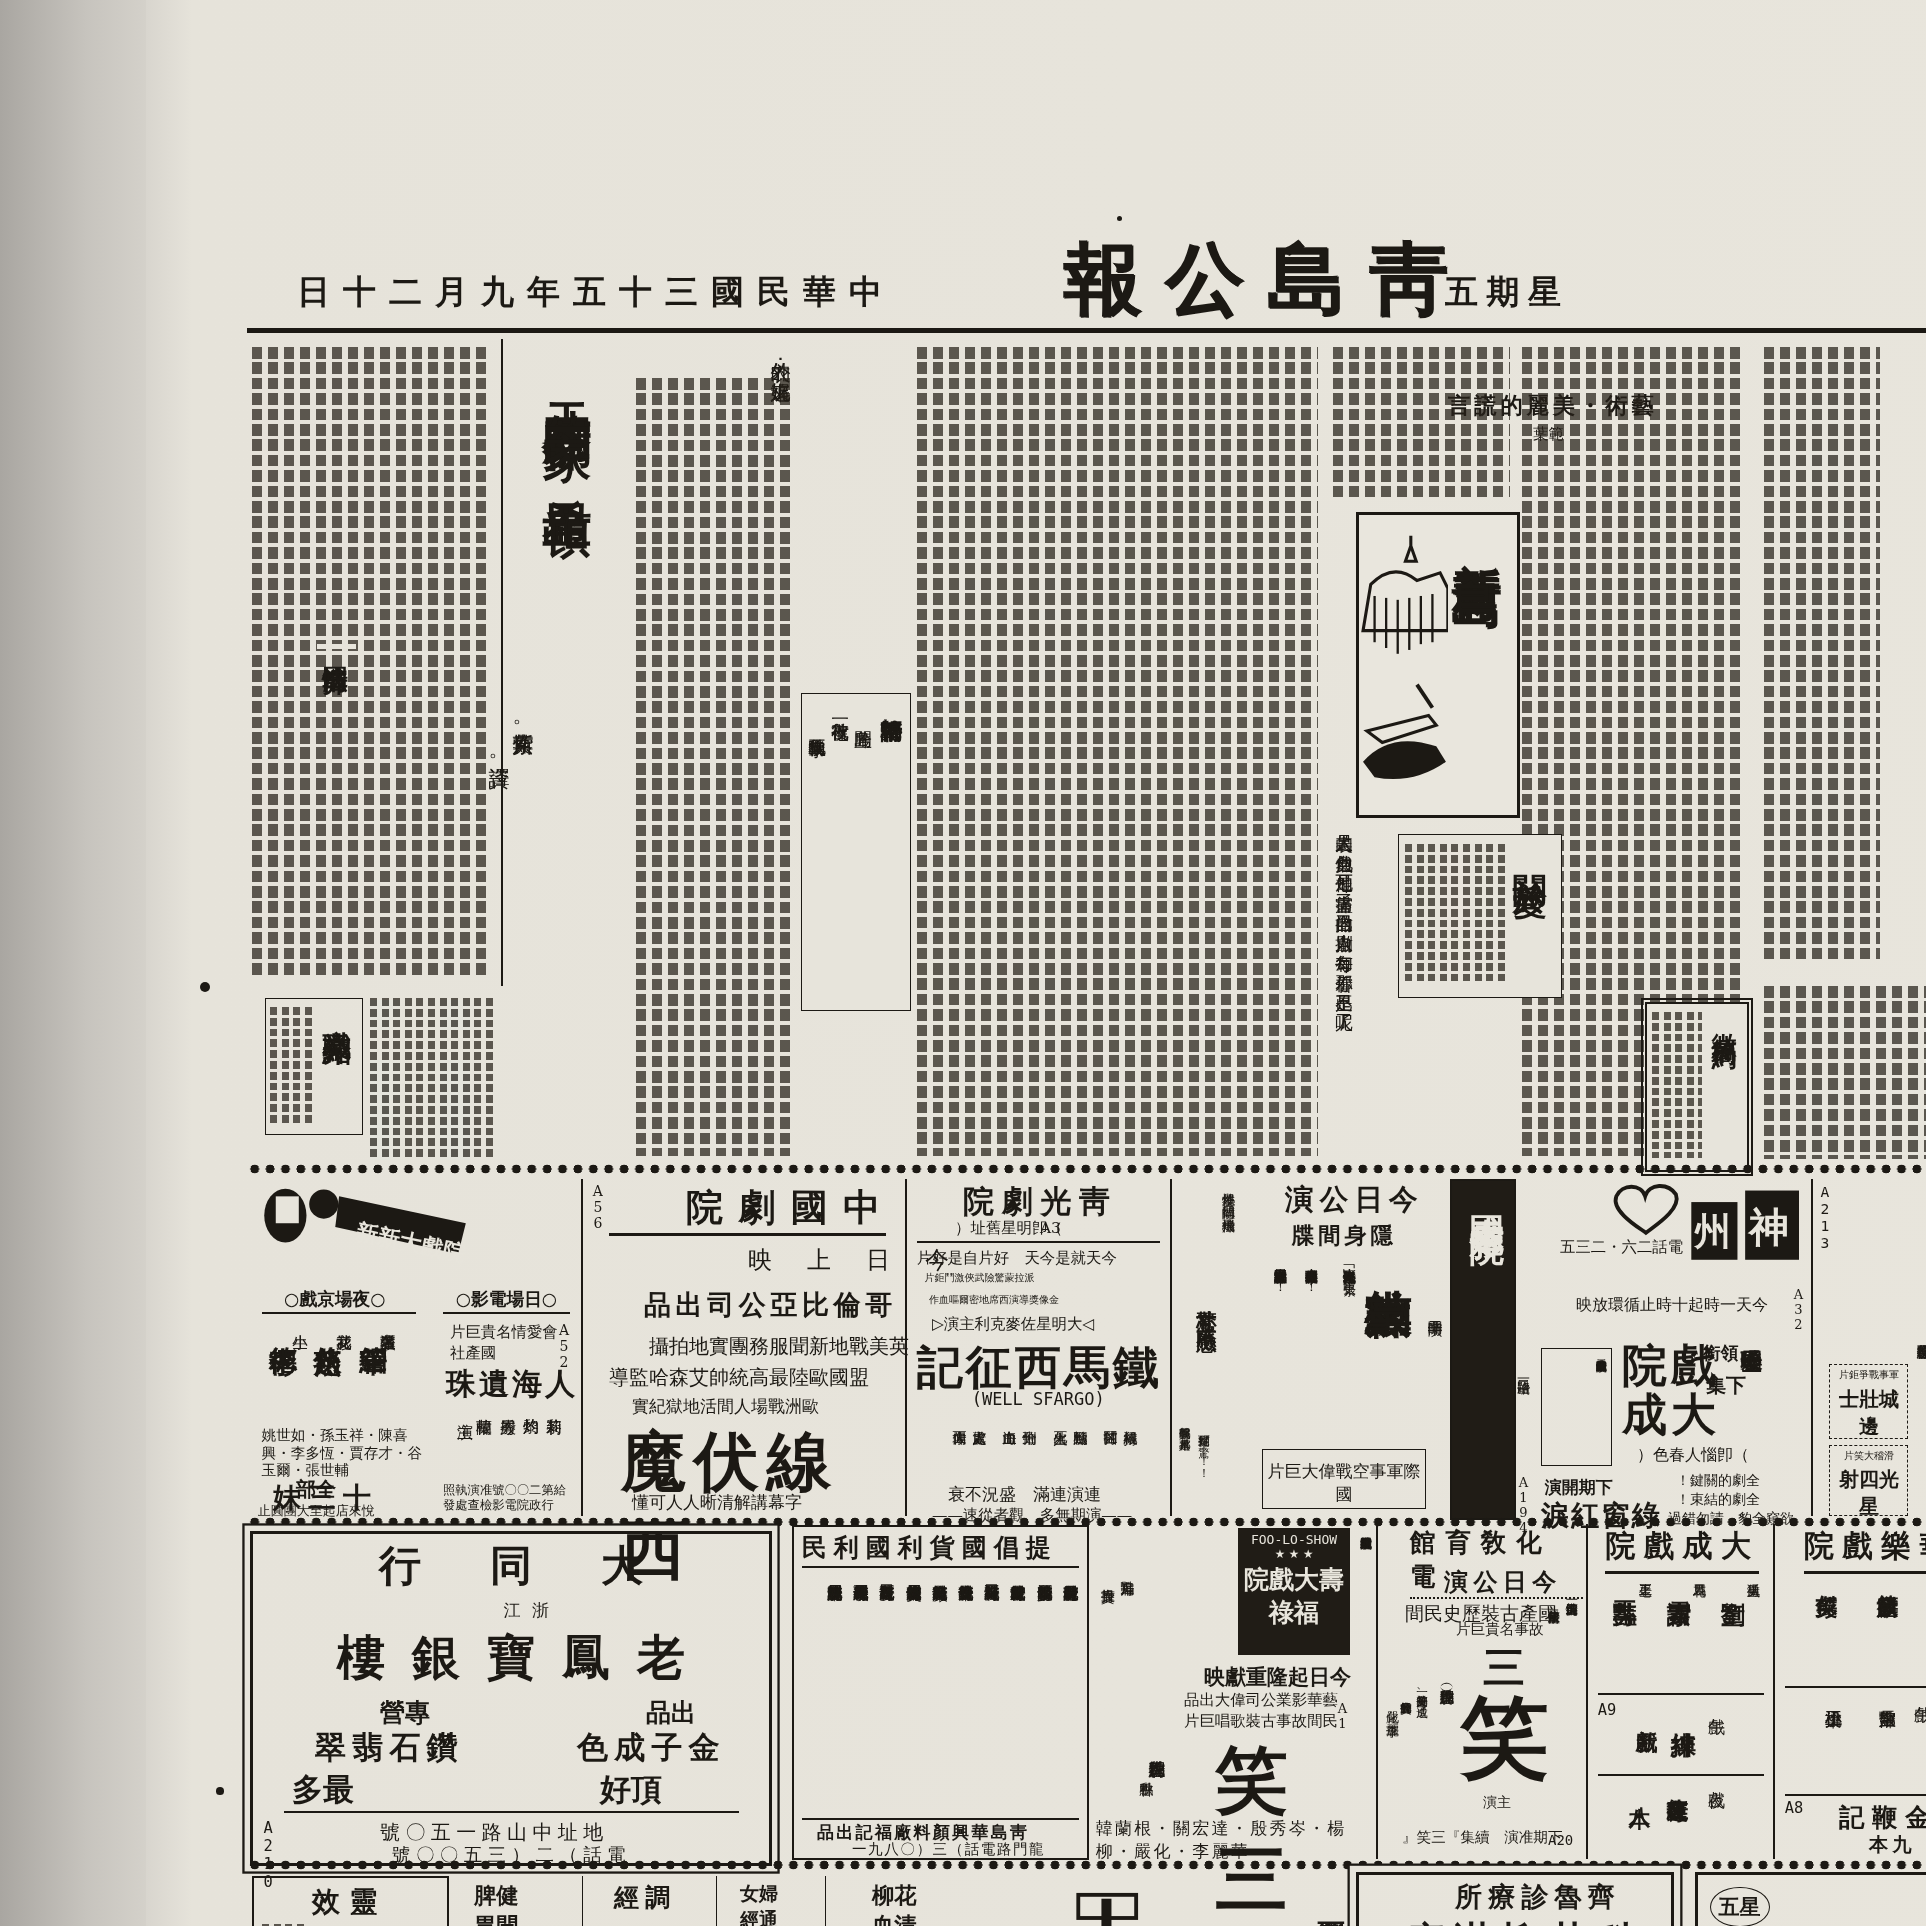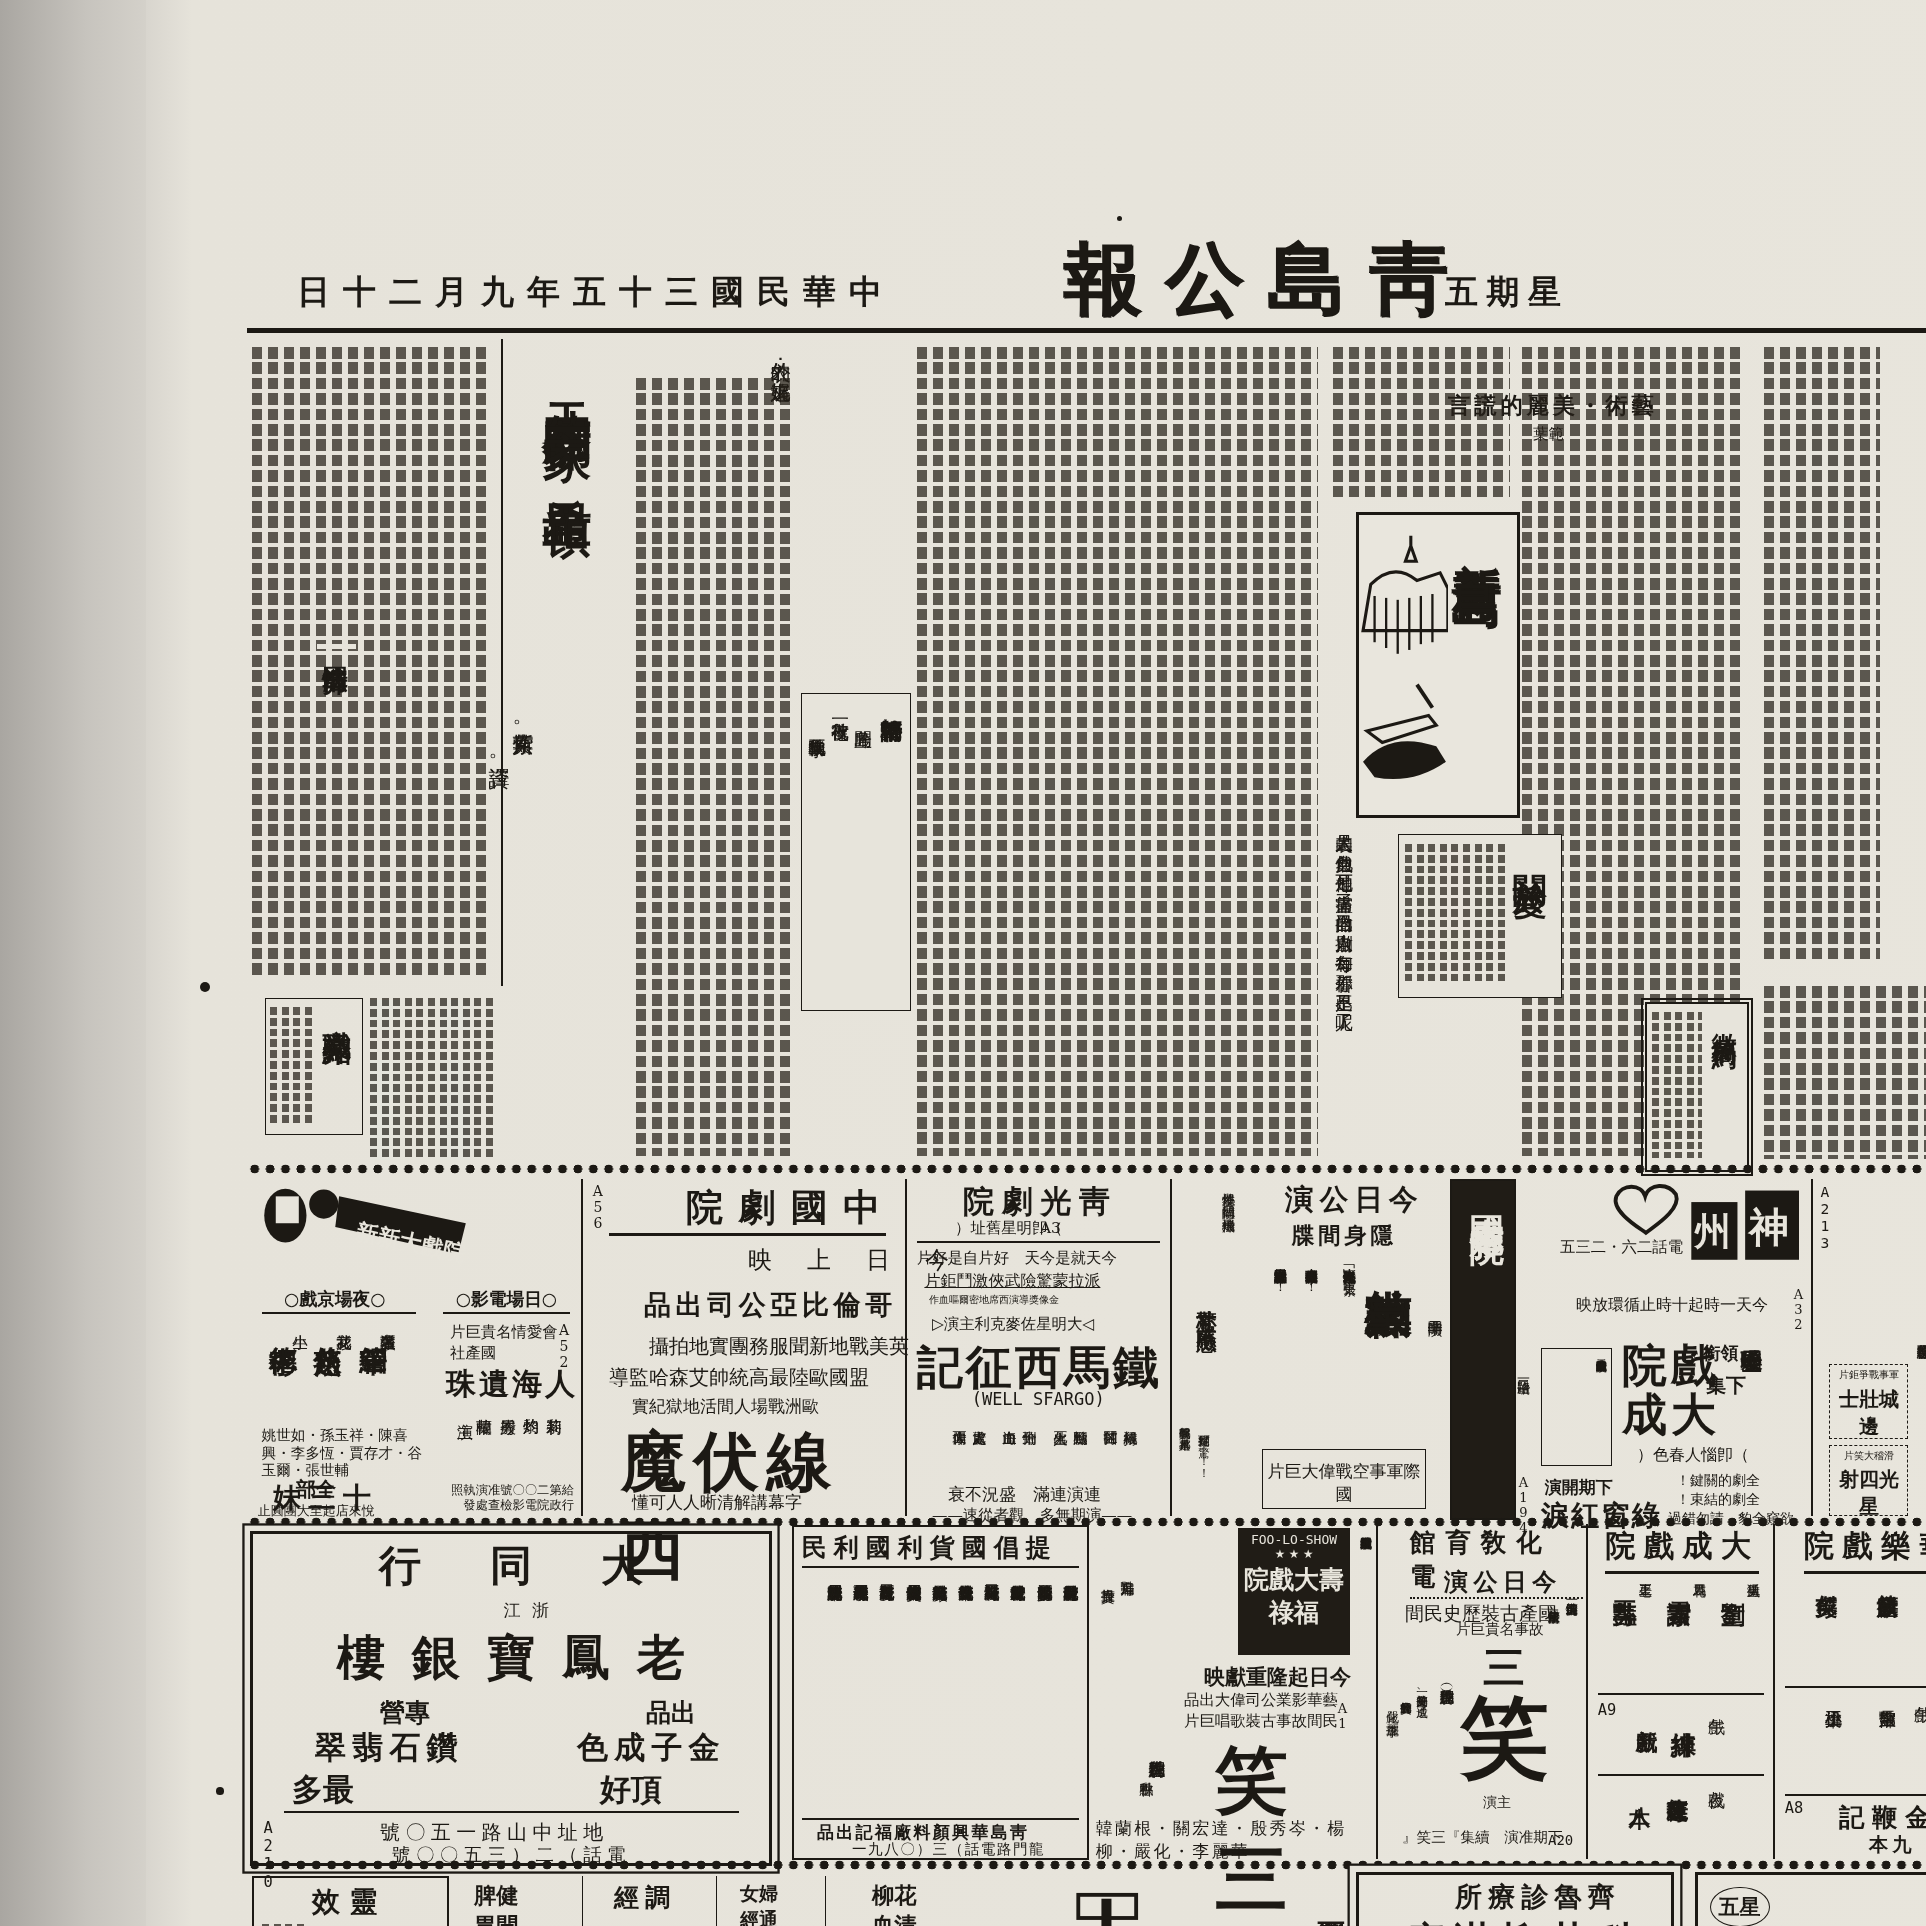--- a/index.html
+++ b/index.html
@@ -134,21 +134,21 @@
     <div class="abs" style="left:7.7px;top:323px;font-size:13px;">止圓團大至起店來悅</div>
 
     <div class="abs v" style="left:306px;top:143px;font-size:14px;">A52</div>
     <div class="abs" style="left:200px;top:143px;width:108px;font-size:15.4px;">片巨貴名情愛會社產國</div>
     <div class="abs b" style="left:196px;top:185px;font-size:30px;letter-spacing:3.1px;">珠遺海人</div>
     <div class="abs v" style="left:293px;top:227px;font-size:16px;">黎莉莉</div>
     <div class="abs v" style="left:270px;top:227px;font-size:16px;">黎灼灼</div>
     <div class="abs v" style="left:247px;top:227px;font-size:16px;">殷秀岑</div>
     <div class="abs v" style="left:223px;top:227px;font-size:16px;">韓蘭根</div>
     <div class="abs v" style="left:204px;top:231px;font-size:16px;">主演</div>
-    <div class="abs" style="left:193px;top:304px;width:131px;font-size:12.3px;line-height:15.4px;text-align:right;">照執演准號〇〇二第給發處查檢影電院政行</div>
+    <div class="abs" style="left:193px;top:304px;width:131px;font-size:12.3px;line-height:15.4px;">照執演准號〇〇二第給發處查檢影電院政行</div>
   </div>
   <div class="abs rule" style="left:581px;top:1179px;width:2.3px;height:337px;"></div>
 
   <div class="abs" style="left:586px;top:1179px;width:318px;height:337px;">
     <div class="abs v" style="left:3.9px;top:3.9px;font-size:14px;">A56</div>
     <div class="abs b" style="left:100px;top:3.9px;font-size:37px;letter-spacing:15.4px;">院劇國中</div>
     <div class="abs rule" style="left:23px;top:54px;width:277px;height:3.1px;"></div>
     <div class="abs" style="left:162px;top:65px;font-size:24px;letter-spacing:35px;white-space:nowrap;">映上日今</div>
     <div class="abs b" style="left:58px;top:108px;font-size:27px;letter-spacing:4.6px;">品出司公亞比倫哥</div>
     <div class="abs" style="left:23px;top:154px;width:293px;font-size:20px;margin-left:40px;">攝拍地實團務服聞新地戰美英</div>
@@ -158,21 +158,21 @@
     <div class="abs" style="left:46px;top:312px;font-size:17px;">懂可人人晰清解講幕字</div>
   </div>
   <div class="abs rule" style="left:905px;top:1179px;width:2.3px;height:337px;"></div>
 
   <div class="abs" style="left:909px;top:1179px;width:258px;height:337px;">
     <div class="abs b" style="left:54px;top:2.3px;font-size:31px;letter-spacing:7.7px;">院劇光靑</div>
     <div class="abs" style="left:46px;top:39px;font-size:15.4px;">）址舊星明卽（</div>
     <div class="abs" style="left:131px;top:40px;font-size:15.4px;">A3</div>
     <div class="abs rule" style="left:7.7px;top:62px;width:243px;height:2.3px;"></div>
     <div class="abs" style="left:7.7px;top:69px;width:247px;font-size:15.4px;">片好是自片好　天今是就天今</div>
-    <div class="abs" style="left:15.4px;top:92px;width:239px;font-size:16px;text-decoration:underline;">片鉅鬥激俠武險驚蒙拉派</div>
+    <div class="abs" style="left:15.4px;top:92px;width:239px;font-size:10px;">片鉅鬥激俠武險驚蒙拉派</div>
     <div class="abs" style="left:20px;top:114px;width:239px;font-size:10px;">作血嘔爾密地席西演導獎像金</div>
     <div class="abs" style="left:23px;top:135px;width:223px;font-size:15.4px;">▷演主利克麥佐星明大◁</div>
     <div class="abs b" style="left:7.7px;top:158px;font-size:46px;letter-spacing:3.1px;">記征西馬鐵</div>
     <div class="abs ctr" style="left:7.7px;top:210px;width:243px;font-size:17px;font-family:'DejaVu Sans Mono',monospace;">(WELL SFARGO)</div>
     <div class="abs" style="left:193px;top:235px;">
       <span class="v" style="font-size:14px;">開打凶猛</span>
       <span class="v" style="font-size:14px;">結棍殺搏</span></div>
     <div class="abs" style="left:143px;top:235px;">
       <span class="v" style="font-size:14px;">出生入死</span>
       <span class="v" style="font-size:14px;">險到極點</span></div>

